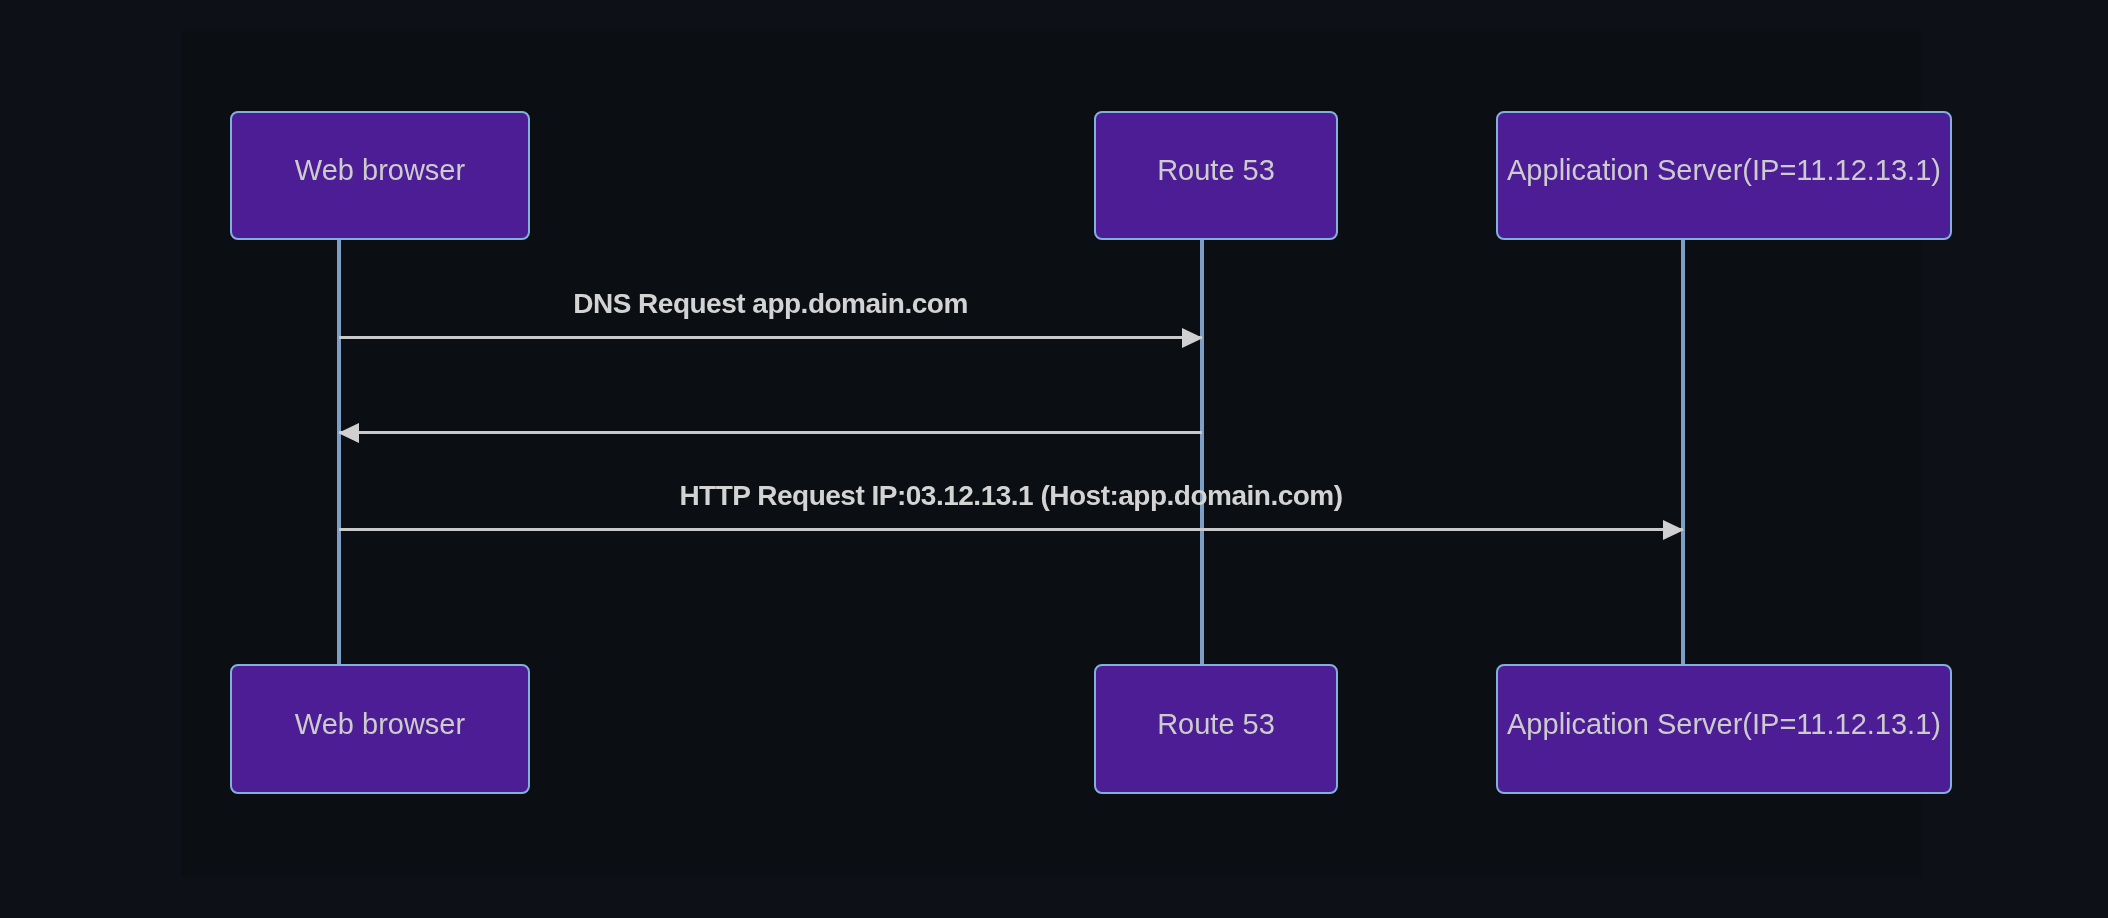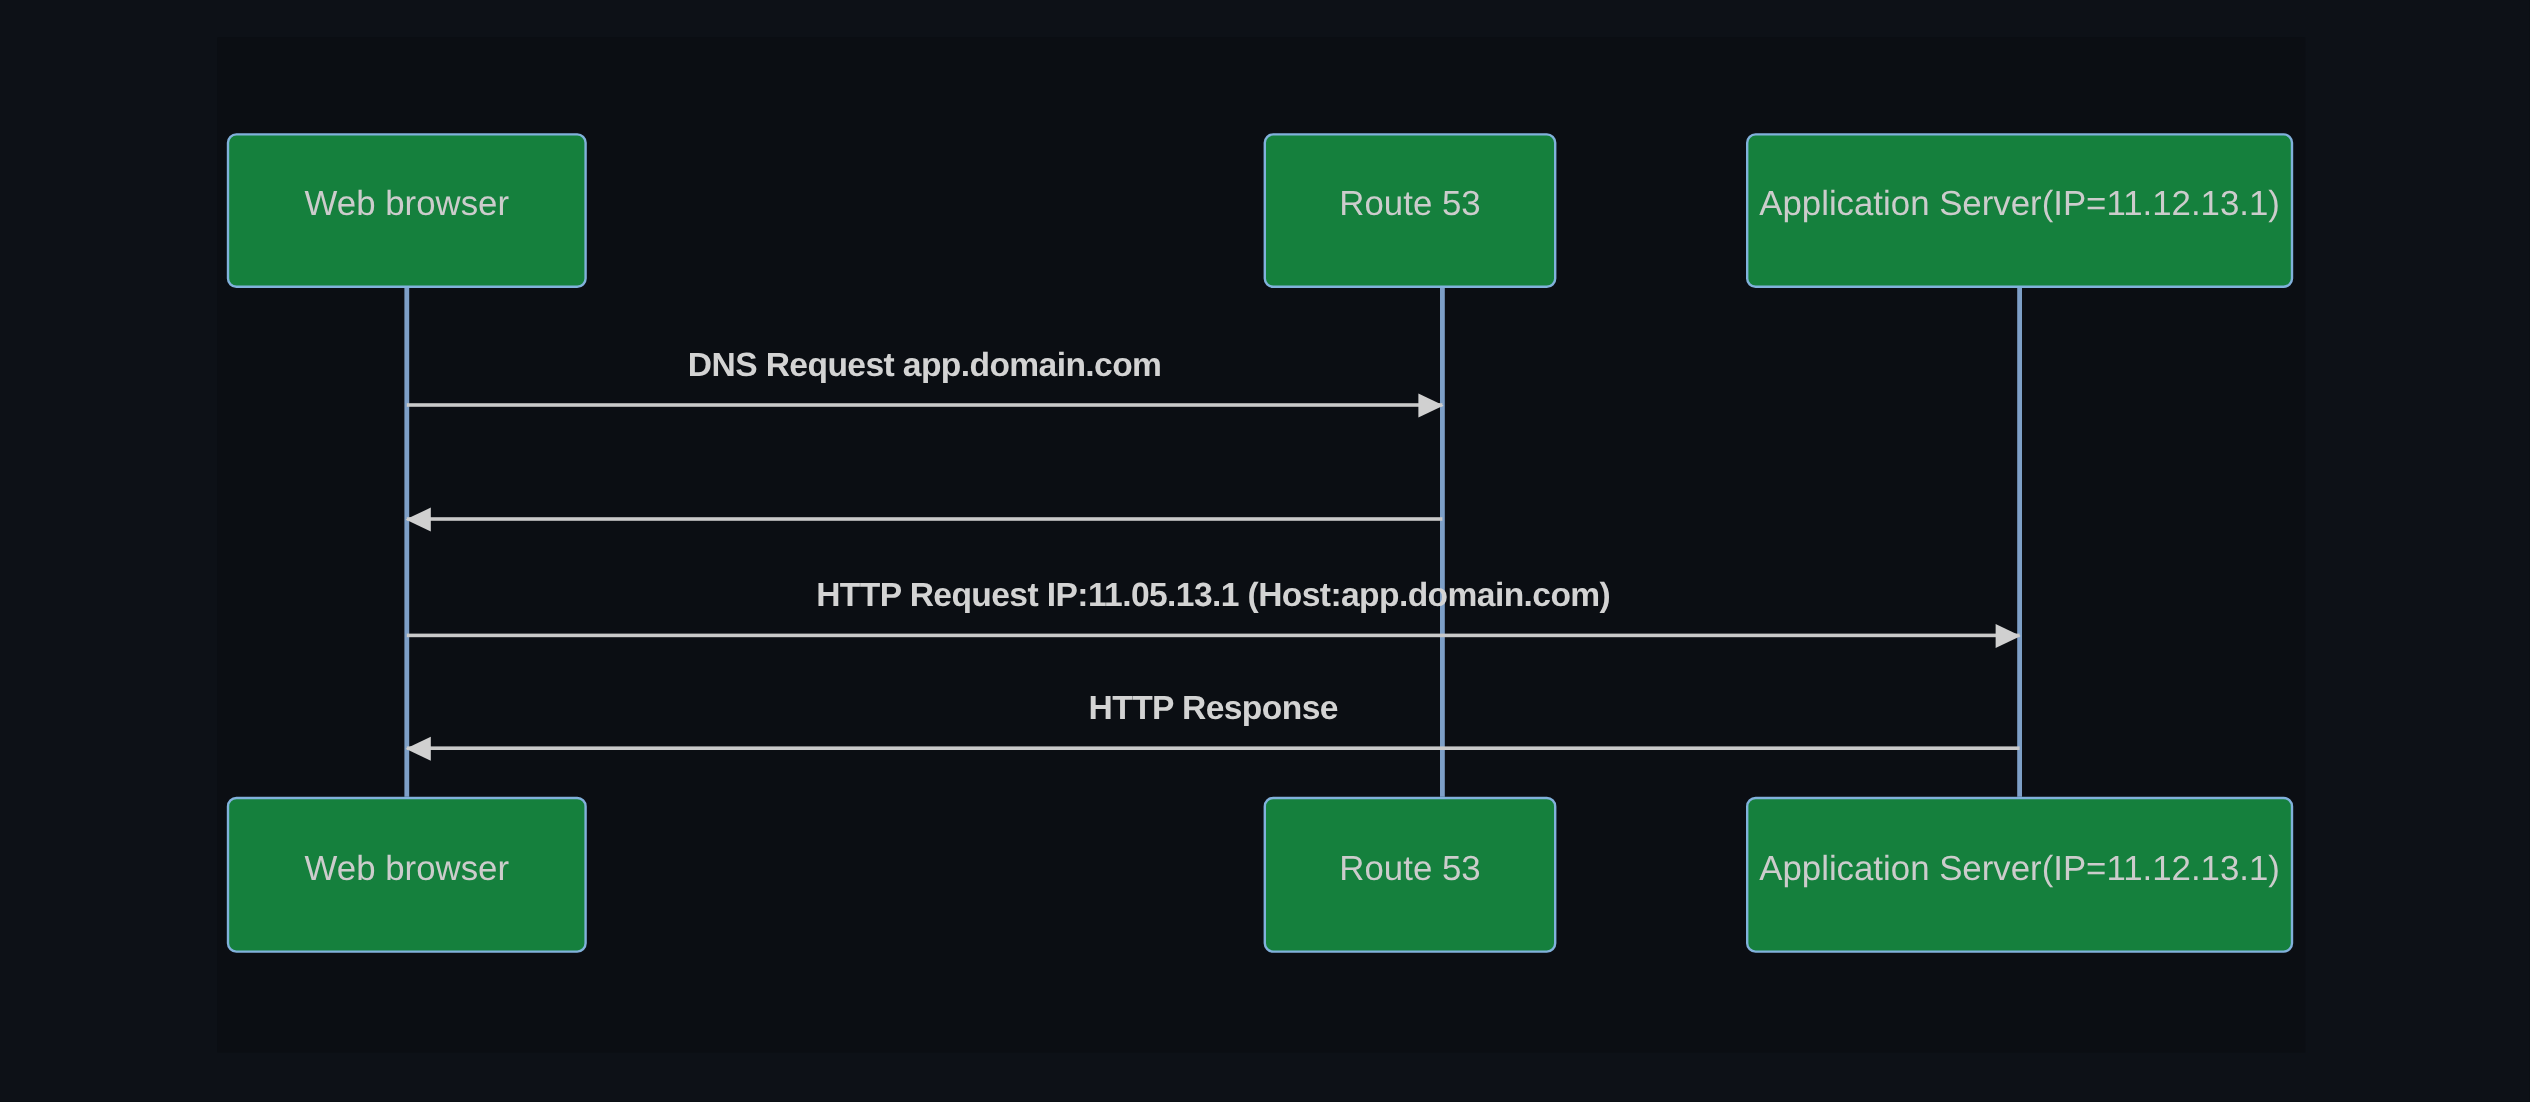--- a/index.html
+++ b/index.html
@@ -30,30 +30,31 @@
     width: 4px;
     background: #7d9fc7;
   }
   .ll-1 { left: 337px; }
   .ll-2 { left: 1200px; }
   .ll-3 { left: 1681px; }
   
   .actor {
     position: absolute;
     box-sizing: border-box;
-    background: #15803d;
+    background: #4c1d95;
     border: 2px solid #81b1db;
     border-radius: 8px;
     display: flex;
     align-items: center;
     justify-content: center;
     padding-bottom: 10px;
     color: #cccccc;
     font-size: 29px;
     text-align: center;
+    margin-left: 41px;
   }
   .actor.top    { top: 111px; height: 129px; }
   .actor.bottom { top: 664px; height: 130px; }
   .a1 { left: 189px;  width: 300px; }
   .a2 { left: 1053px; width: 244px; }
   .a3 { left: 1455px; width: 456px; }
   
   .msg {
     position: absolute;
     height: 62px;
@@ -120,25 +121,21 @@
   </div>
 
   <div class="msg m1 dir-right">
     <div class="msg-label">DNS Request app.domain.com</div>
     <div class="msg-line"></div>
   </div>
   <div class="msg m2 dir-left">
     <div class="msg-line"></div>
   </div>
   <div class="msg m3 dir-right">
-    <div class="msg-label">HTTP Request IP:11.05.13.1 (Host:app.domain.com)</div>
-    <div class="msg-line"></div>
-  </div>
-  <div class="msg m4 dir-left">
-    <div class="msg-label">HTTP Response</div>
+    <div class="msg-label">HTTP Request IP:03.12.13.1 (Host:app.domain.com)</div>
     <div class="msg-line"></div>
   </div>
 
   <div class="actor bottom a1">
     <span>Web browser</span>
   </div>
   <div class="actor bottom a2">
     <span>Route 53</span>
   </div>
   <div class="actor bottom a3">

